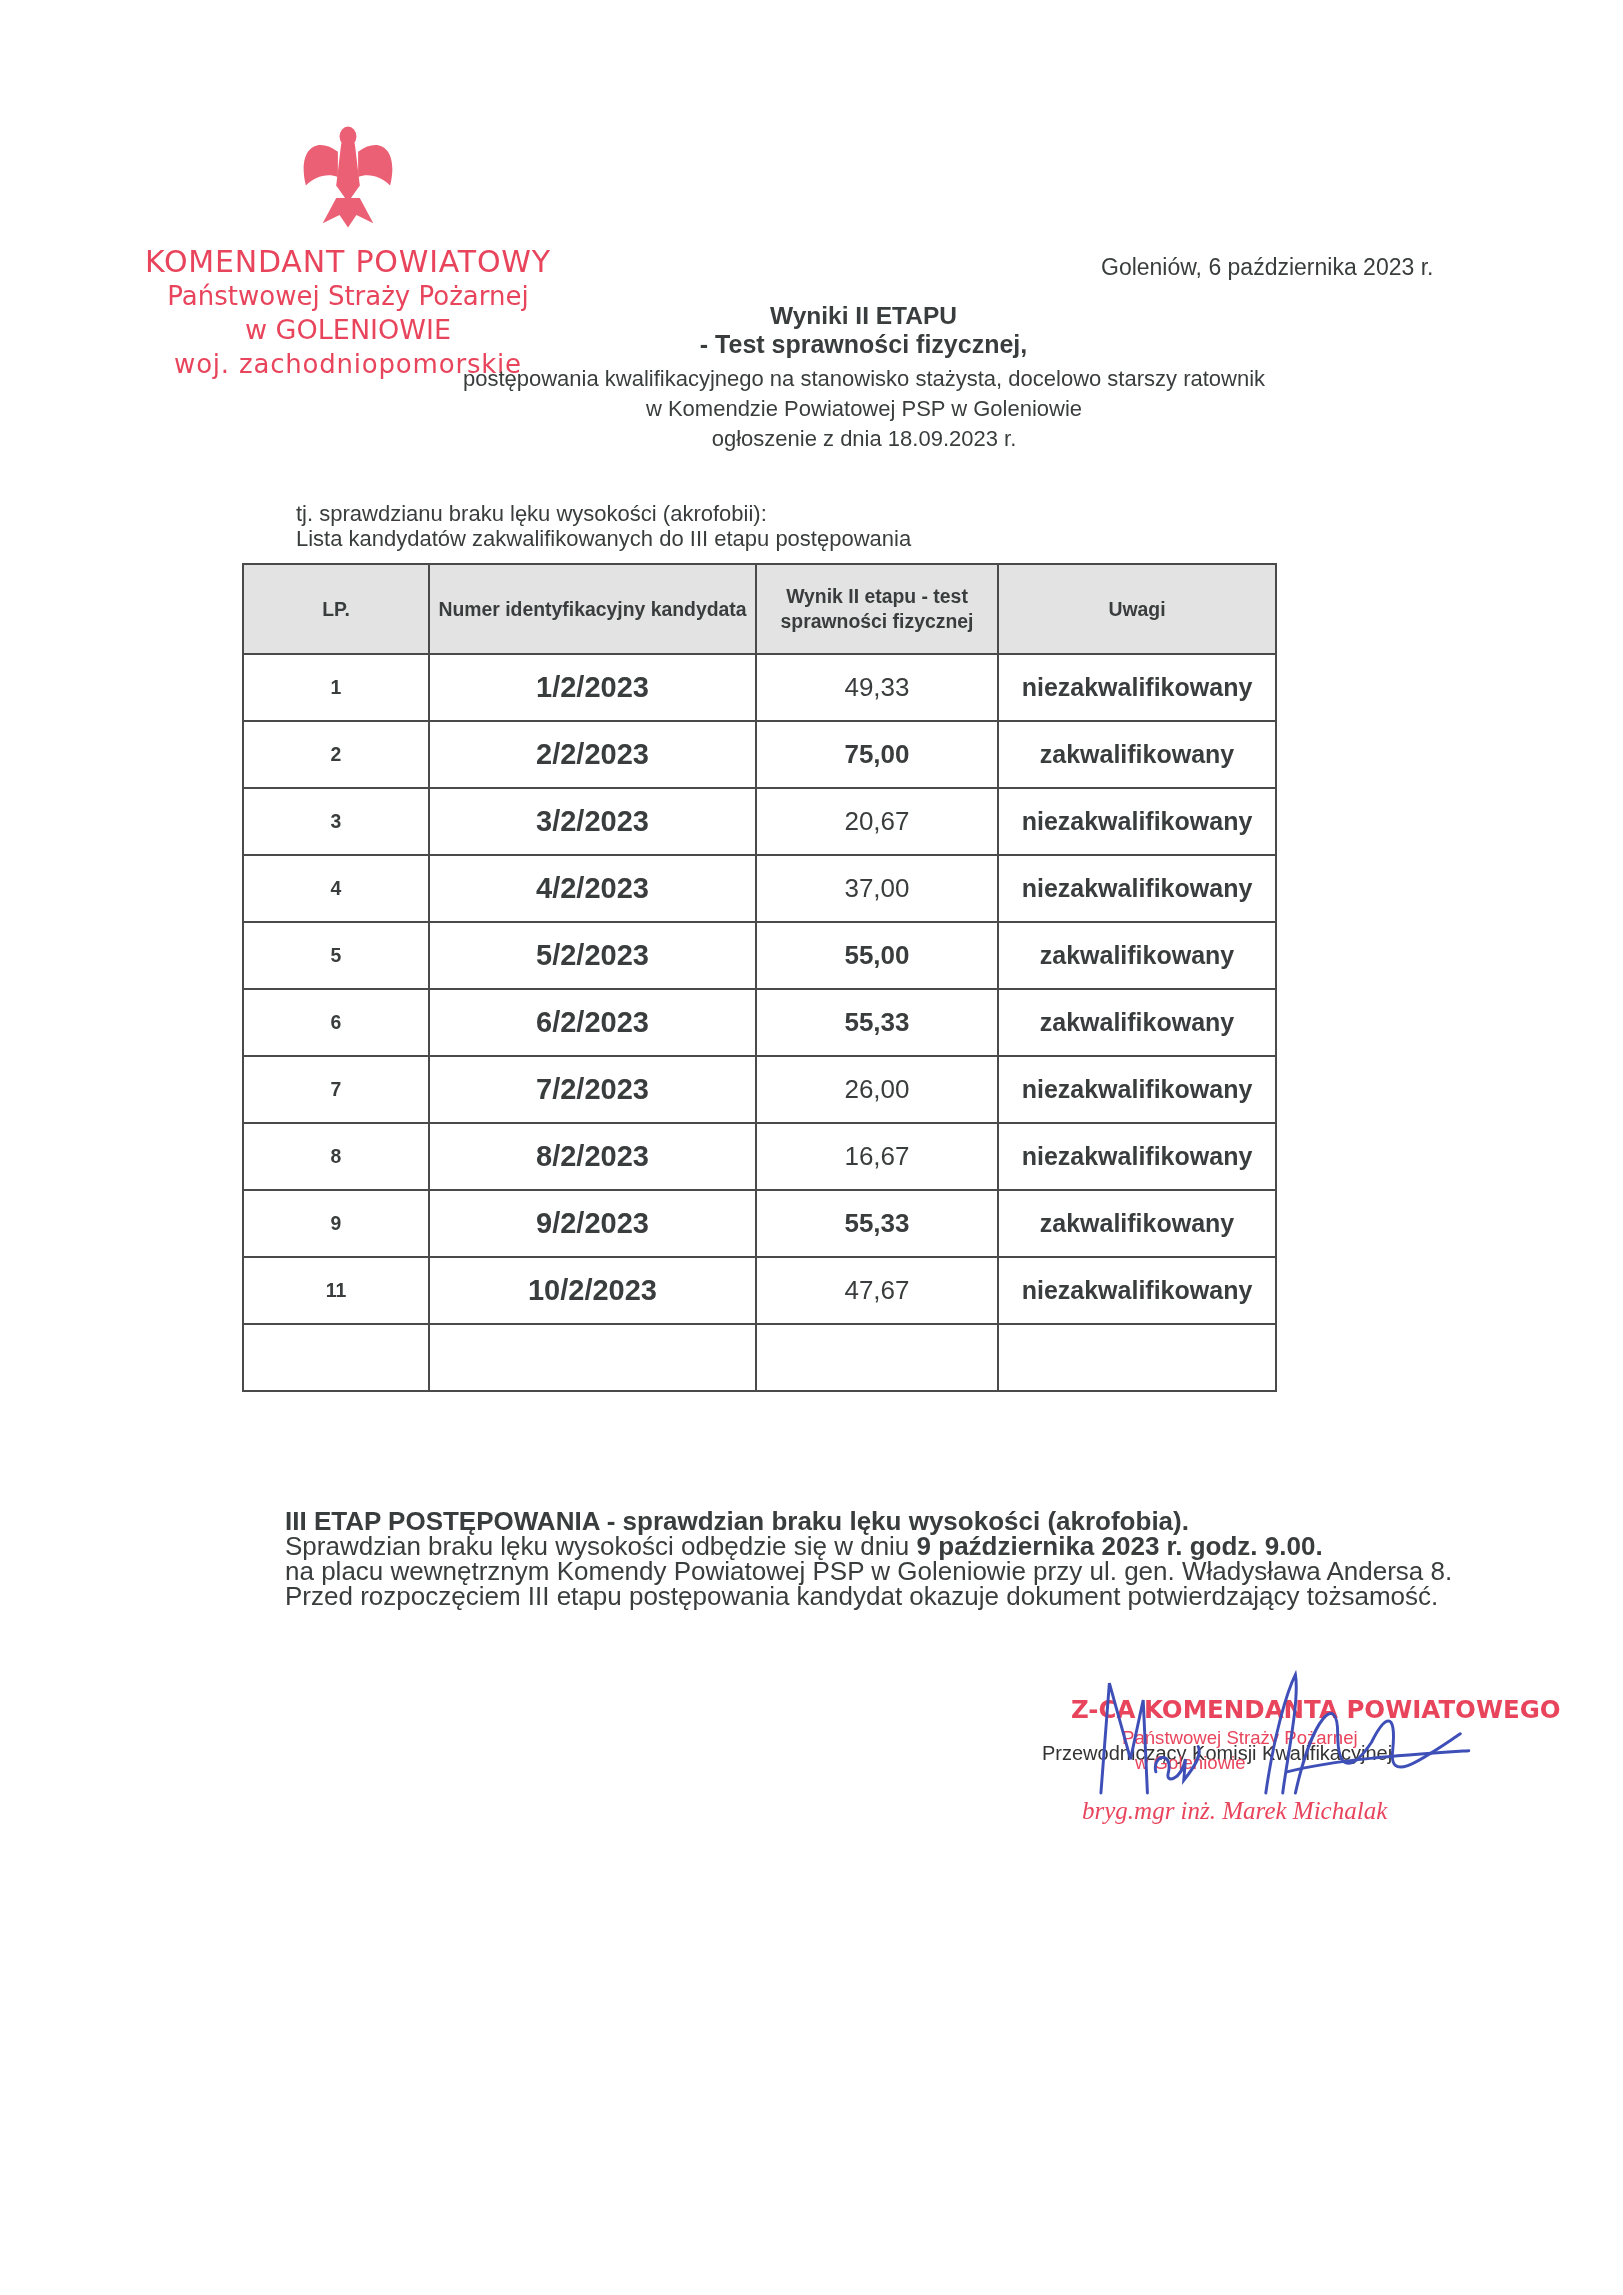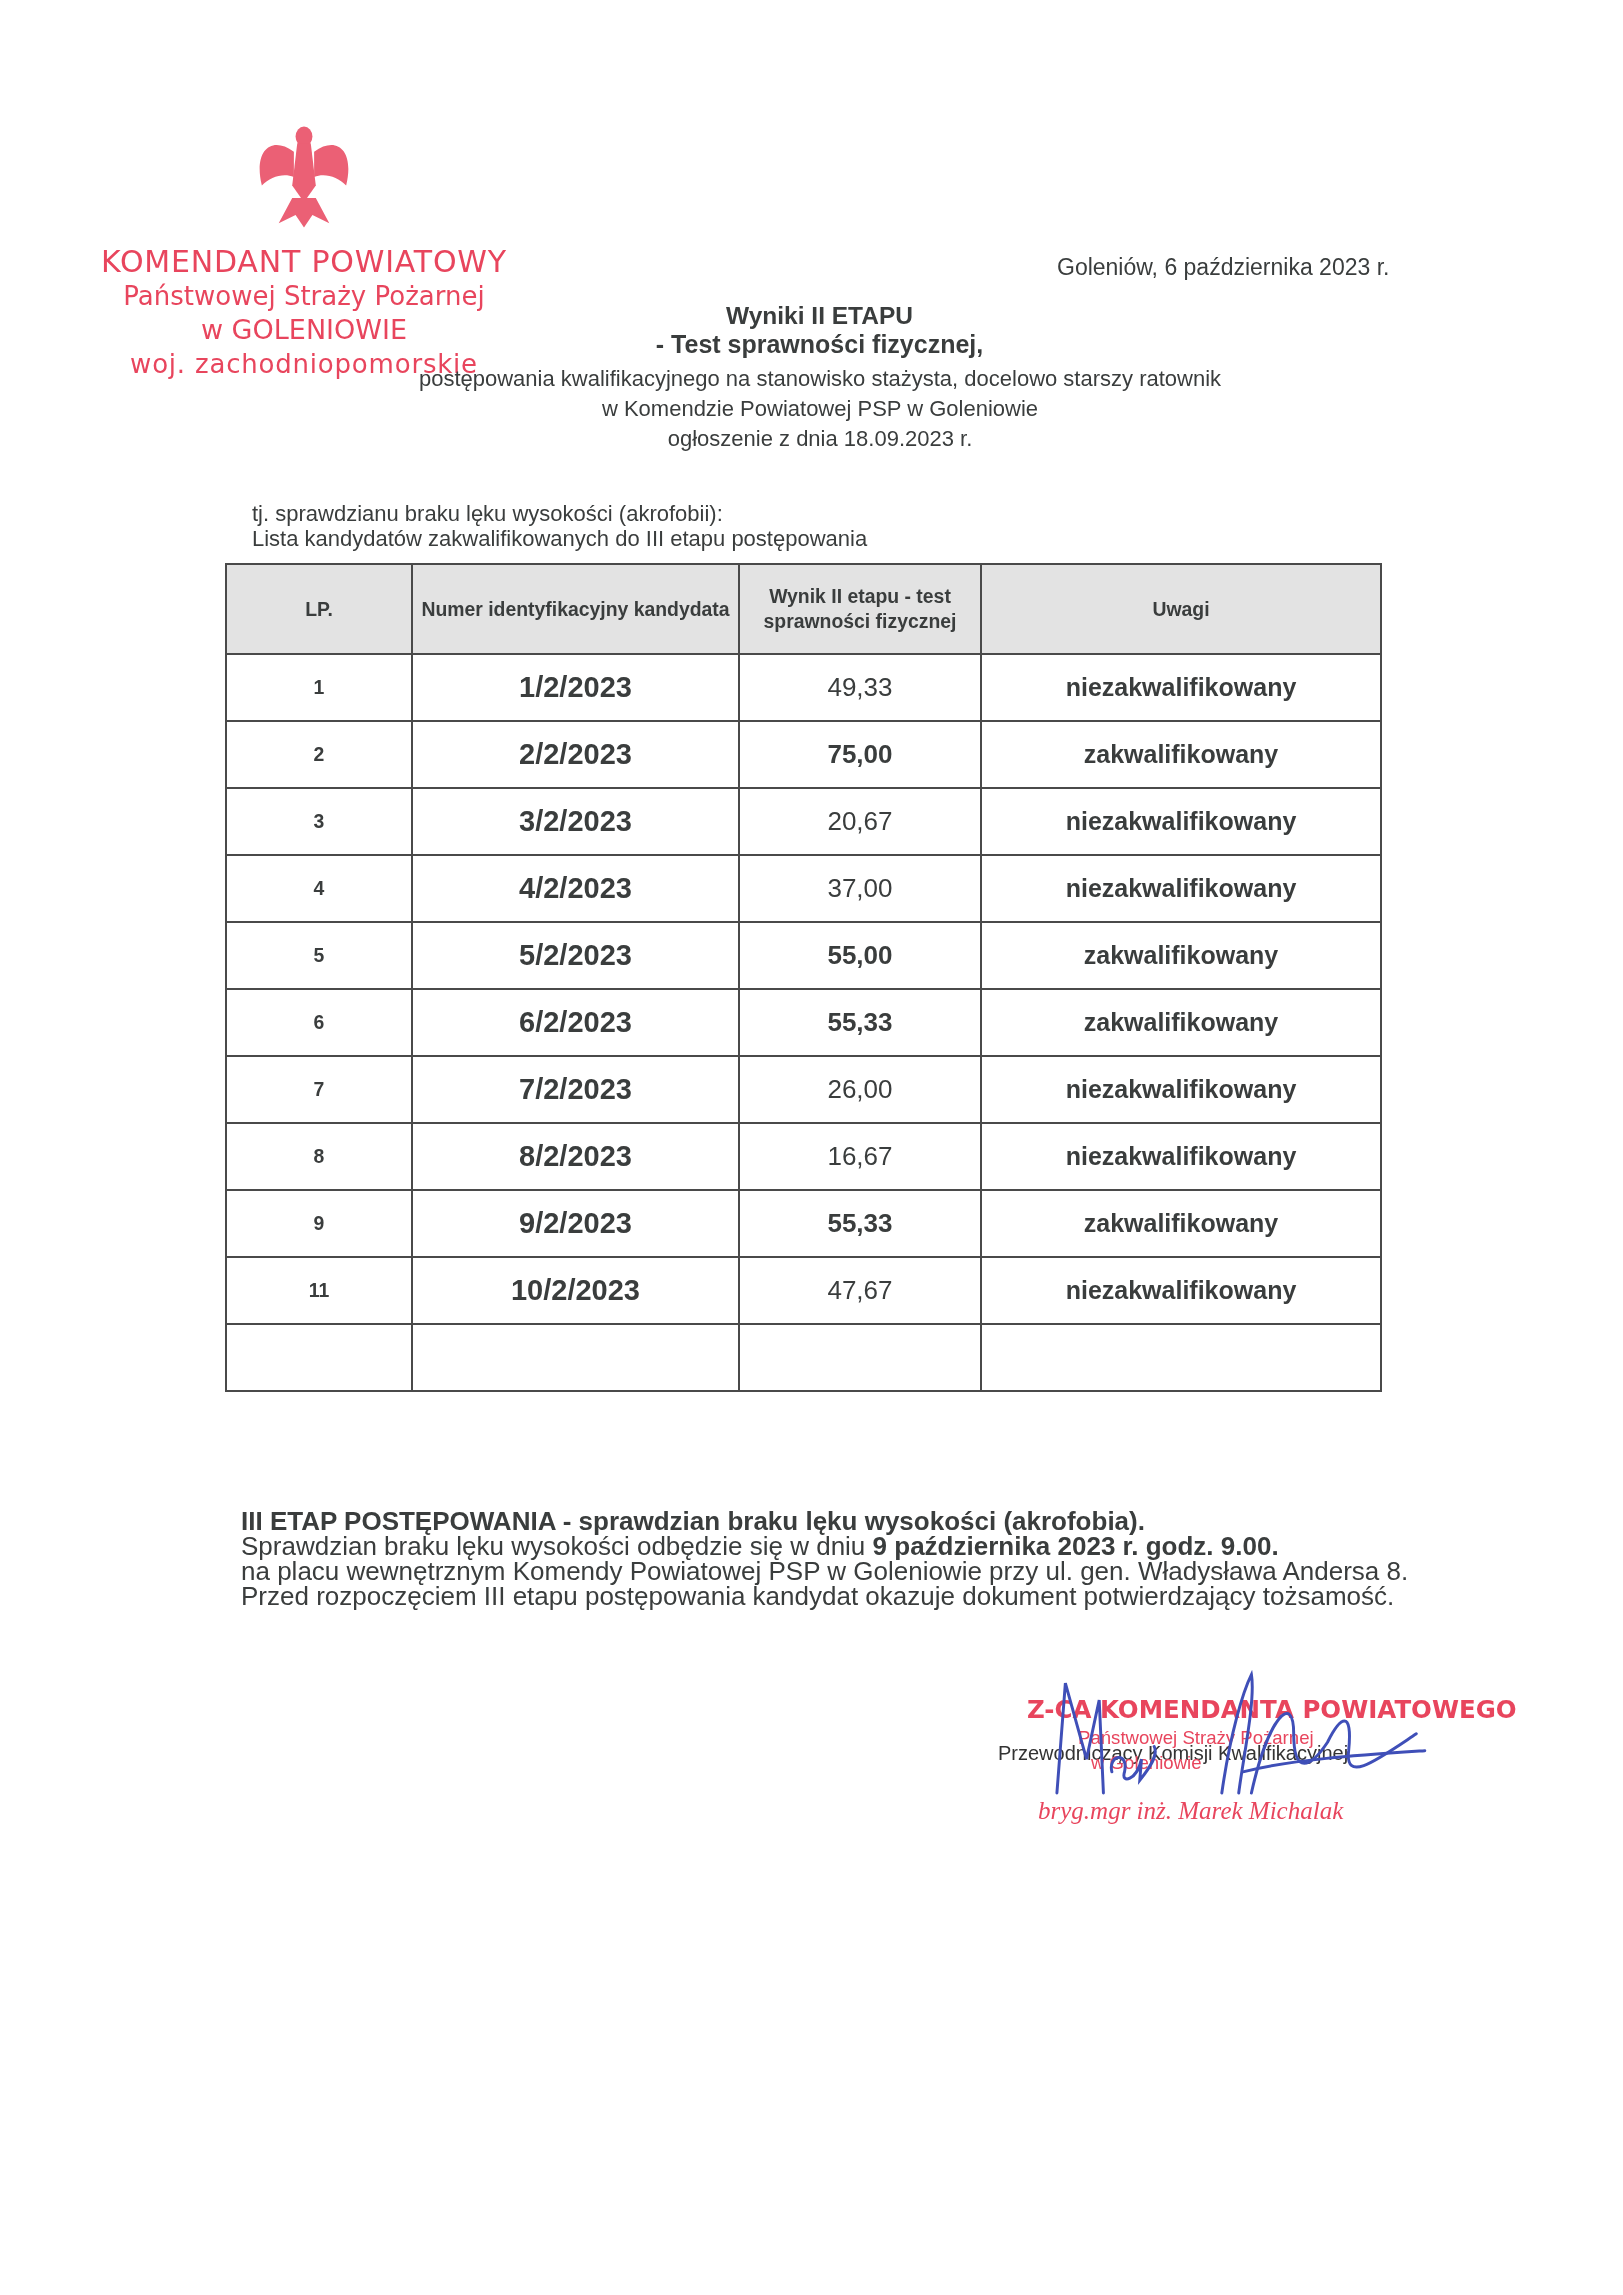--- a/index.html
+++ b/index.html
@@ -1,32 +1,32 @@
 <!DOCTYPE html>
 <html style="font-size:13.5px"><head>
 <meta charset="utf-8">
 <style>
   html, body { margin:0; padding:0; background:#ffffff; }
   body { width:1623px; height:2295px; position:relative; overflow:hidden;
          font-family:"Liberation Sans", sans-serif; color:#3a3d3d; }
-  .abs { position:absolute; }
+  .abs { position:absolute;margin-left:44px; }
   .stamp { color:#e8455d; text-align:center; font-family:"DejaVu Sans", sans-serif; }
   .stamp-emblem { left:245px; top:118px; width:118px; height:118px; }
   .stamp-text { left:101px; top:245px; width:406px; line-height:34px; }
   .stamp-l1 { font-size:30px; letter-spacing:0.8px; }
   .stamp-l2 { font-size:26px; }
   .stamp-l3 { font-size:27px; }
   .stamp-l4 { font-size:26px; letter-spacing:0.8px; }
   .date { left:1057px; top:254px; font-size:23px; }
   .title { left:397px; width:845px; text-align:center; }
   .t1 { top:302px; font-size:24.5px; font-weight:bold; }
   .t2 { top:330px; font-size:25px; font-weight:bold; }
   .sub { left:338px; width:964px; text-align:center; font-size:22px; line-height:30px; top:364px; }
   .intro { left:252px; top:501px; font-size:22px; line-height:25px; }
-  table.res { position:absolute; left:225px; top:563px; width:1157px; border-collapse:collapse;border-radius:6px; }
+  table.res { position:absolute; left:242px; top:563px; width:1035px; border-collapse:collapse;border-radius:6px; }
   table.res th, table.res td { border:2.1px solid #4a4a4a; text-align:center; }
   table.res th { background:#e3e3e3; font-size:19.4px; font-weight:bold; height:86px; line-height:25px; }
   table.res td { height:63px; }
   .c-lp { width:182px; font-size:19.4px; font-weight:bold; }
   .c-id { width:323px; font-size:29px; font-weight:bold; }
   .c-sc { width:238px; font-size:26px; }
   .c-sc.q { font-weight:bold;margin-left:24px; }
   .c-uw { font-size:25px; font-weight:bold; }
   .stage { left:241px; top:1509px; font-size:26px; line-height:25px; }
   .stage .hl { font-weight:bold; }

